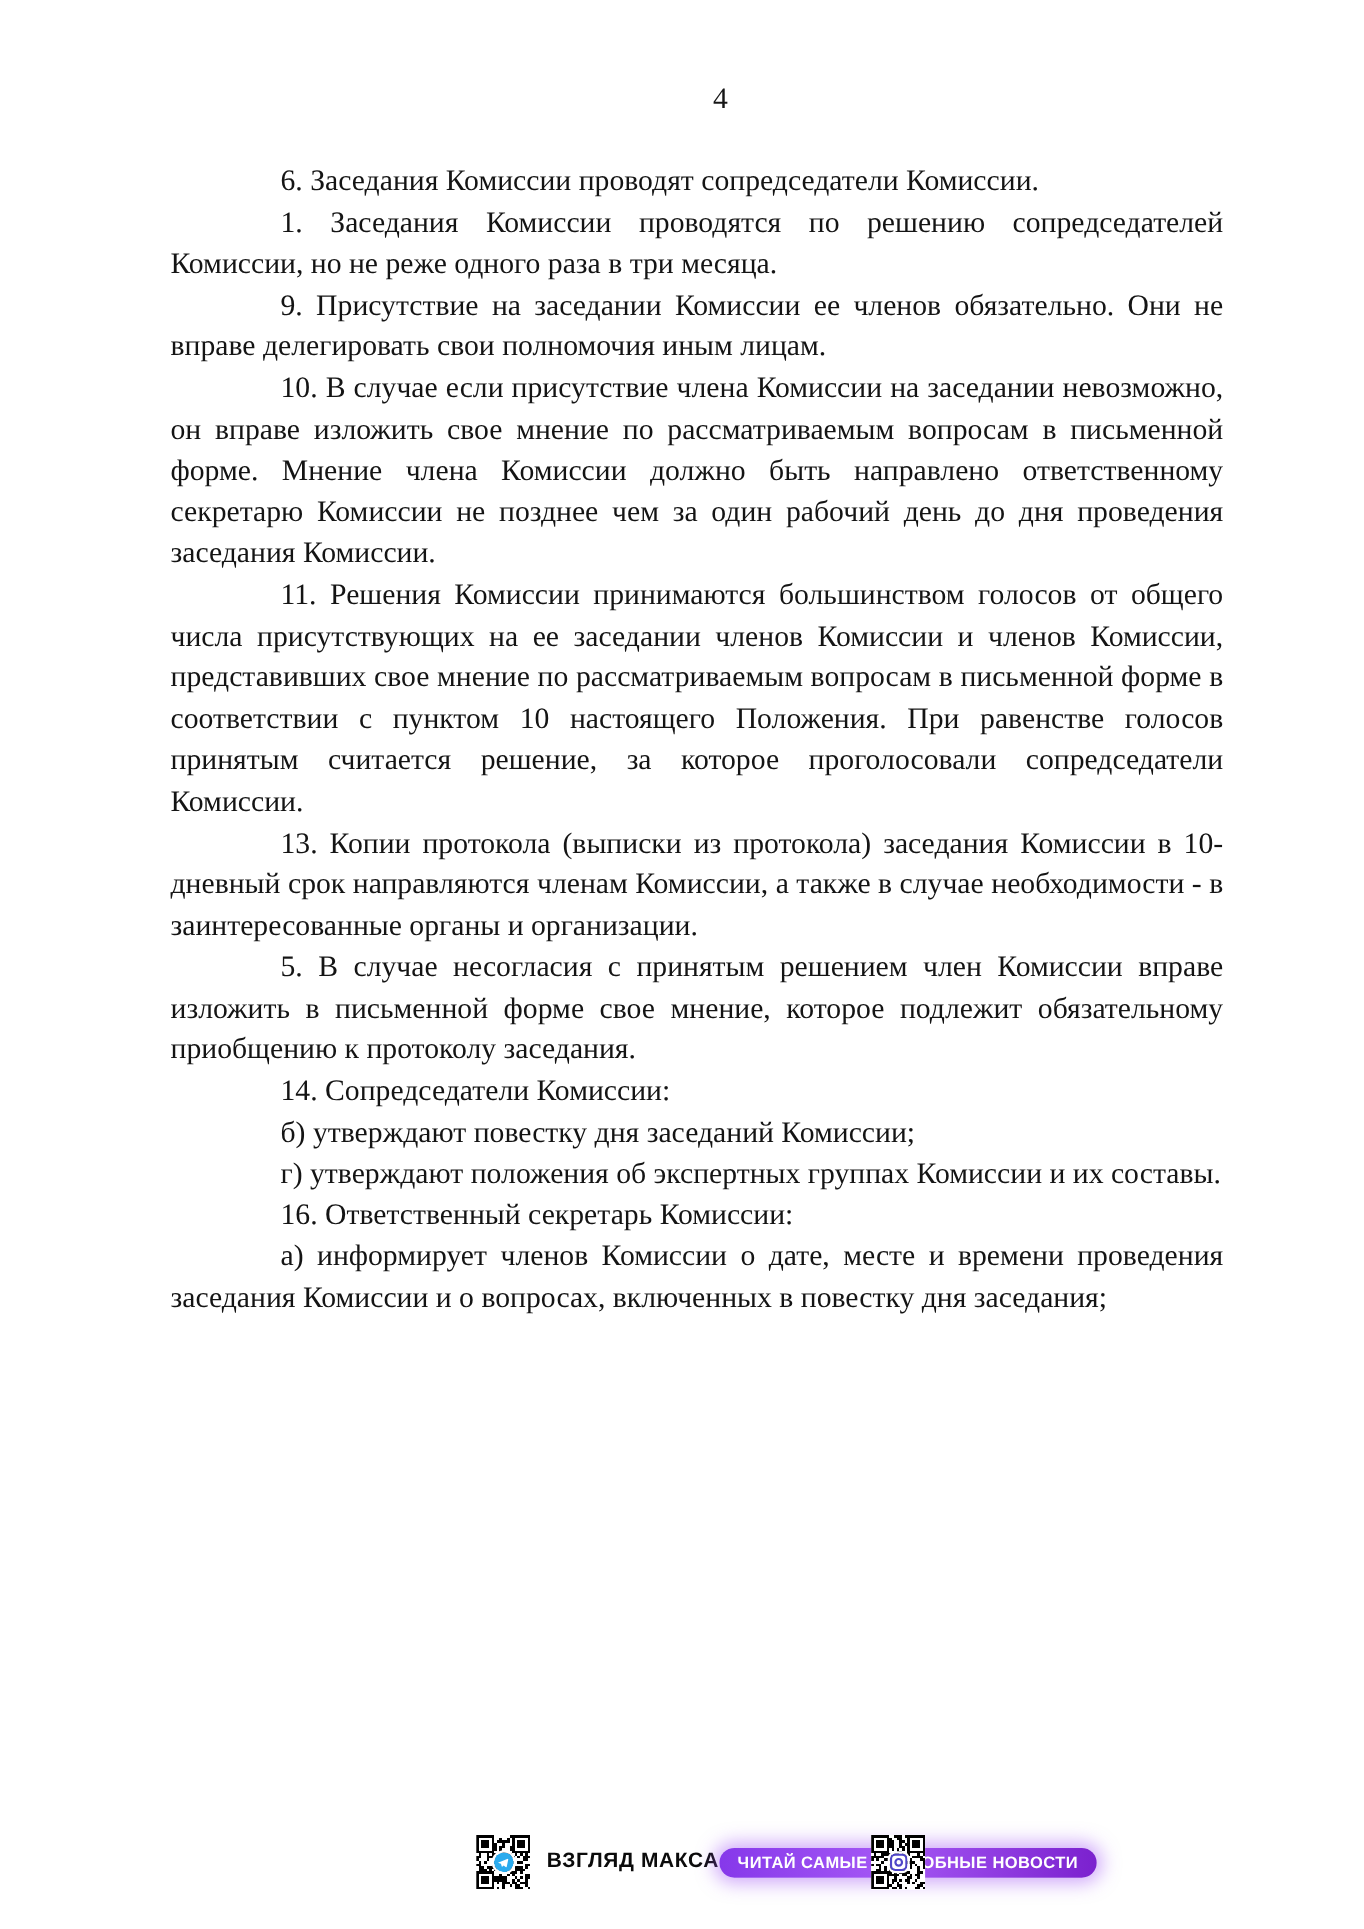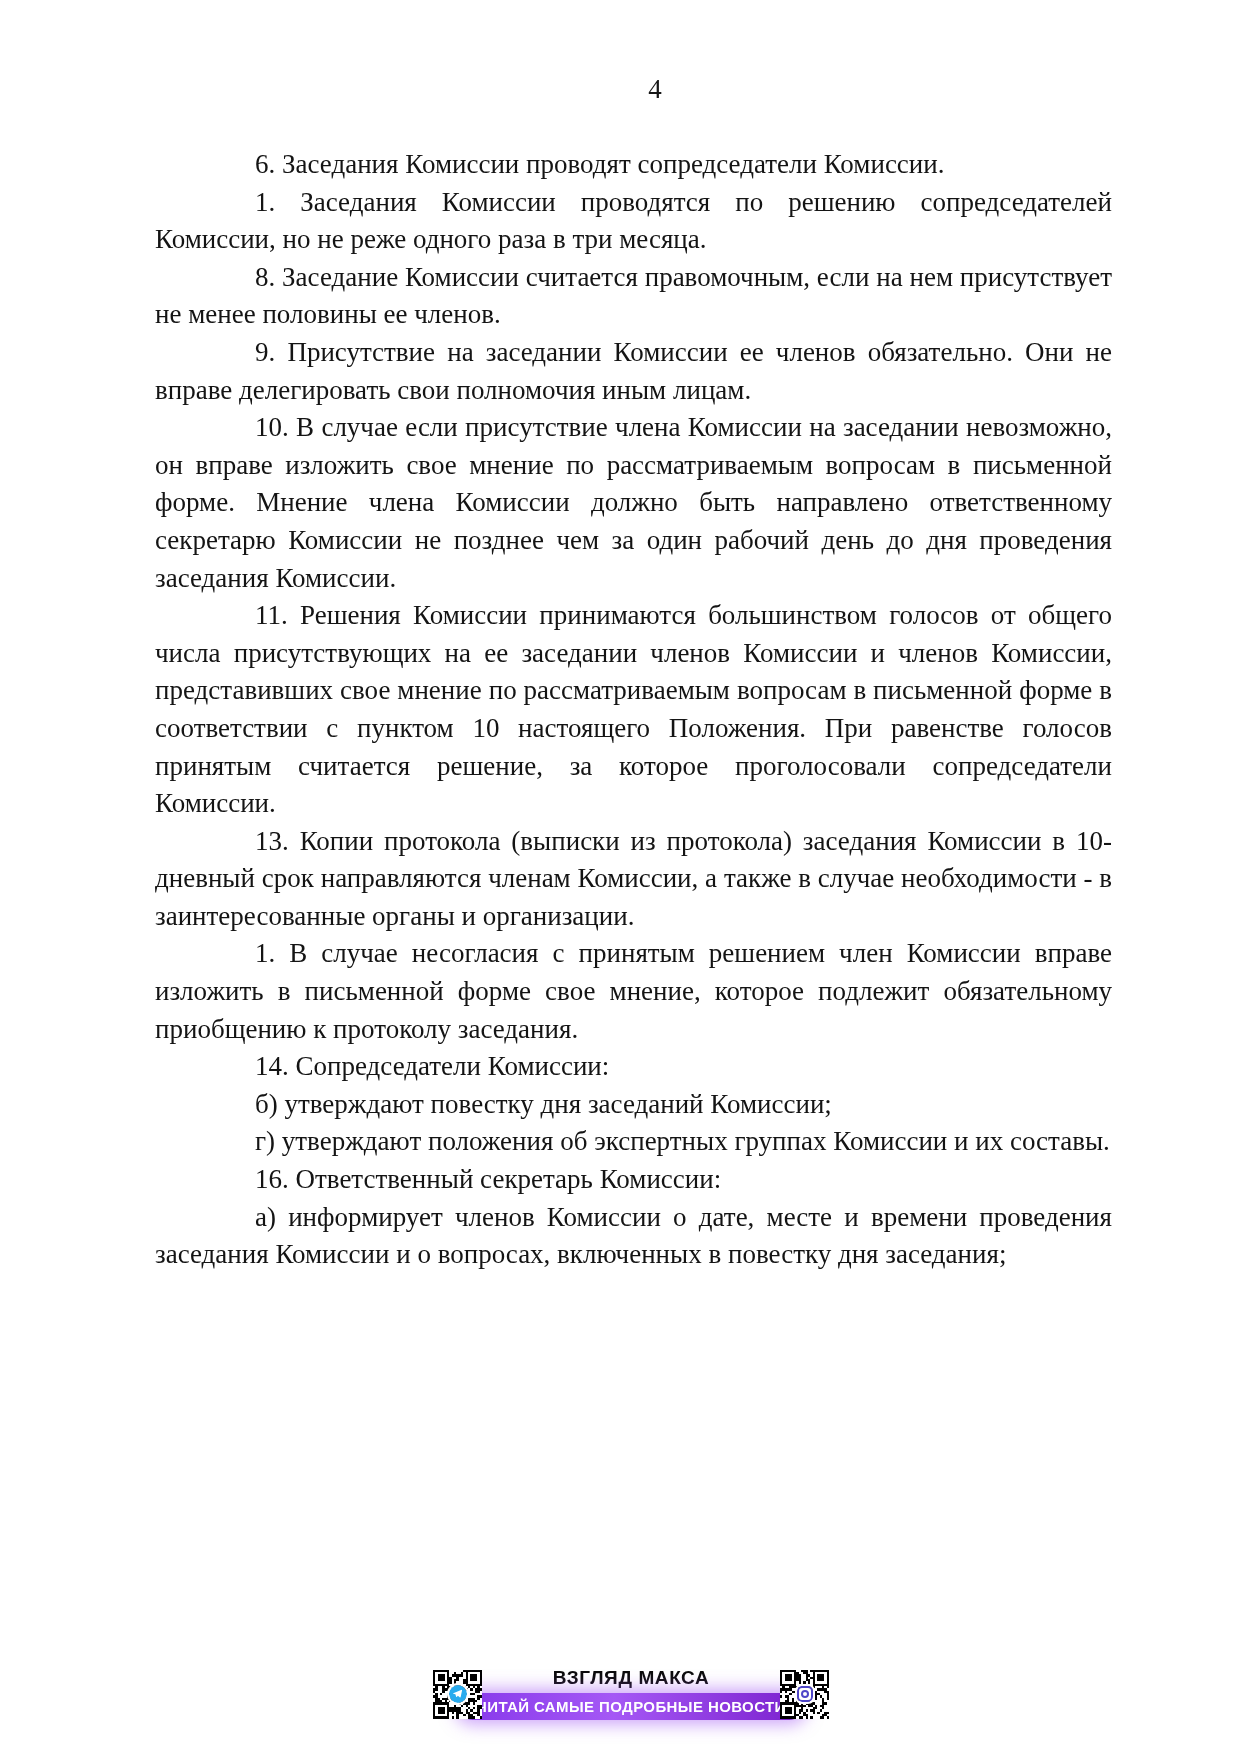--- a/index.html
+++ b/index.html
@@ -91,24 +91,25 @@
   }
   .ig-badge::after {
     content: "";
     position: absolute;
     inset: 2px;
     border: 2px solid #4f46c8;
     border-radius: 50%;
   }
   .footer-center {
     display: flex;
-    flex-direction: column;
-    align-items: center;
+    flex-direction: row;
+    align-items: flex-end;
     width: 292px;
     flex: 0 0 auto;
+    margin-left: 12px;
   }
   .brand-title {
     font-size: 19px;
     font-weight: 800;
     letter-spacing: 0.6px;
     color: #0b0b0b;
     line-height: 1.1;
     margin-bottom: 4px;
     white-space: nowrap;
   }
@@ -134,26 +135,25 @@
 </head>
 <body>
 
 <div class="page">
 
   <div class="page-number">4</div>
 
   <div class="doc-body">
       <p class="para">6. Заседания Комиссии проводят сопредседатели Комиссии.</p>
       <p class="para">1. Заседания Комиссии проводятся по решению сопредседателей Комиссии, но не реже одного раза в три месяца.</p>
-      <p class="para">8. Заседание Комиссии считается правомочным, если на нем присутствует не менее половины ее членов.</p>
       <p class="para">9. Присутствие на заседании Комиссии ее членов обязательно. Они не вправе делегировать свои полномочия иным лицам.</p>
       <p class="para">10. В случае если присутствие члена Комиссии на заседании невозможно, он вправе изложить свое мнение по рассматриваемым вопросам в письменной форме. Мнение члена Комиссии должно быть направлено ответственному секретарю Комиссии не позднее чем за один рабочий день до дня проведения заседания Комиссии.</p>
       <p class="para">11. Решения Комиссии принимаются большинством голосов от общего числа присутствующих на ее заседании членов Комиссии и членов Комиссии, представивших свое мнение по рассматриваемым вопросам в письменной форме в соответствии с пунктом 10 настоящего Положения. При равенстве голосов принятым считается решение, за которое проголосовали сопредседатели Комиссии.</p>
       <p class="para">13. Копии протокола (выписки из протокола) заседания Комиссии в 10-дневный срок направляются членам Комиссии, а также в случае необходимости - в заинтересованные органы и организации.</p>
-      <p class="para">1. В случае несогласия с принятым решением член Комиссии вправе изложить в письменной форме свое мнение, которое подлежит обязательному приобщению к протоколу заседания.</p>
+      <p class="para">5. В случае несогласия с принятым решением член Комиссии вправе изложить в письменной форме свое мнение, которое подлежит обязательному приобщению к протоколу заседания.</p>
       <p class="para">14. Сопредседатели Комиссии:</p>
       <p class="para">б) утверждают повестку дня заседаний Комиссии;</p>
       <p class="para">г) утверждают положения об экспертных группах Комиссии и их составы.</p>
       <p class="para">16. Ответственный секретарь Комиссии:</p>
       <p class="para">а) информирует членов Комиссии о дате, месте и времени проведения заседания Комиссии и о вопросах, включенных в повестку дня заседания;</p>
     </div>
 
   <div class="footer">
 
     <div class="qr">

